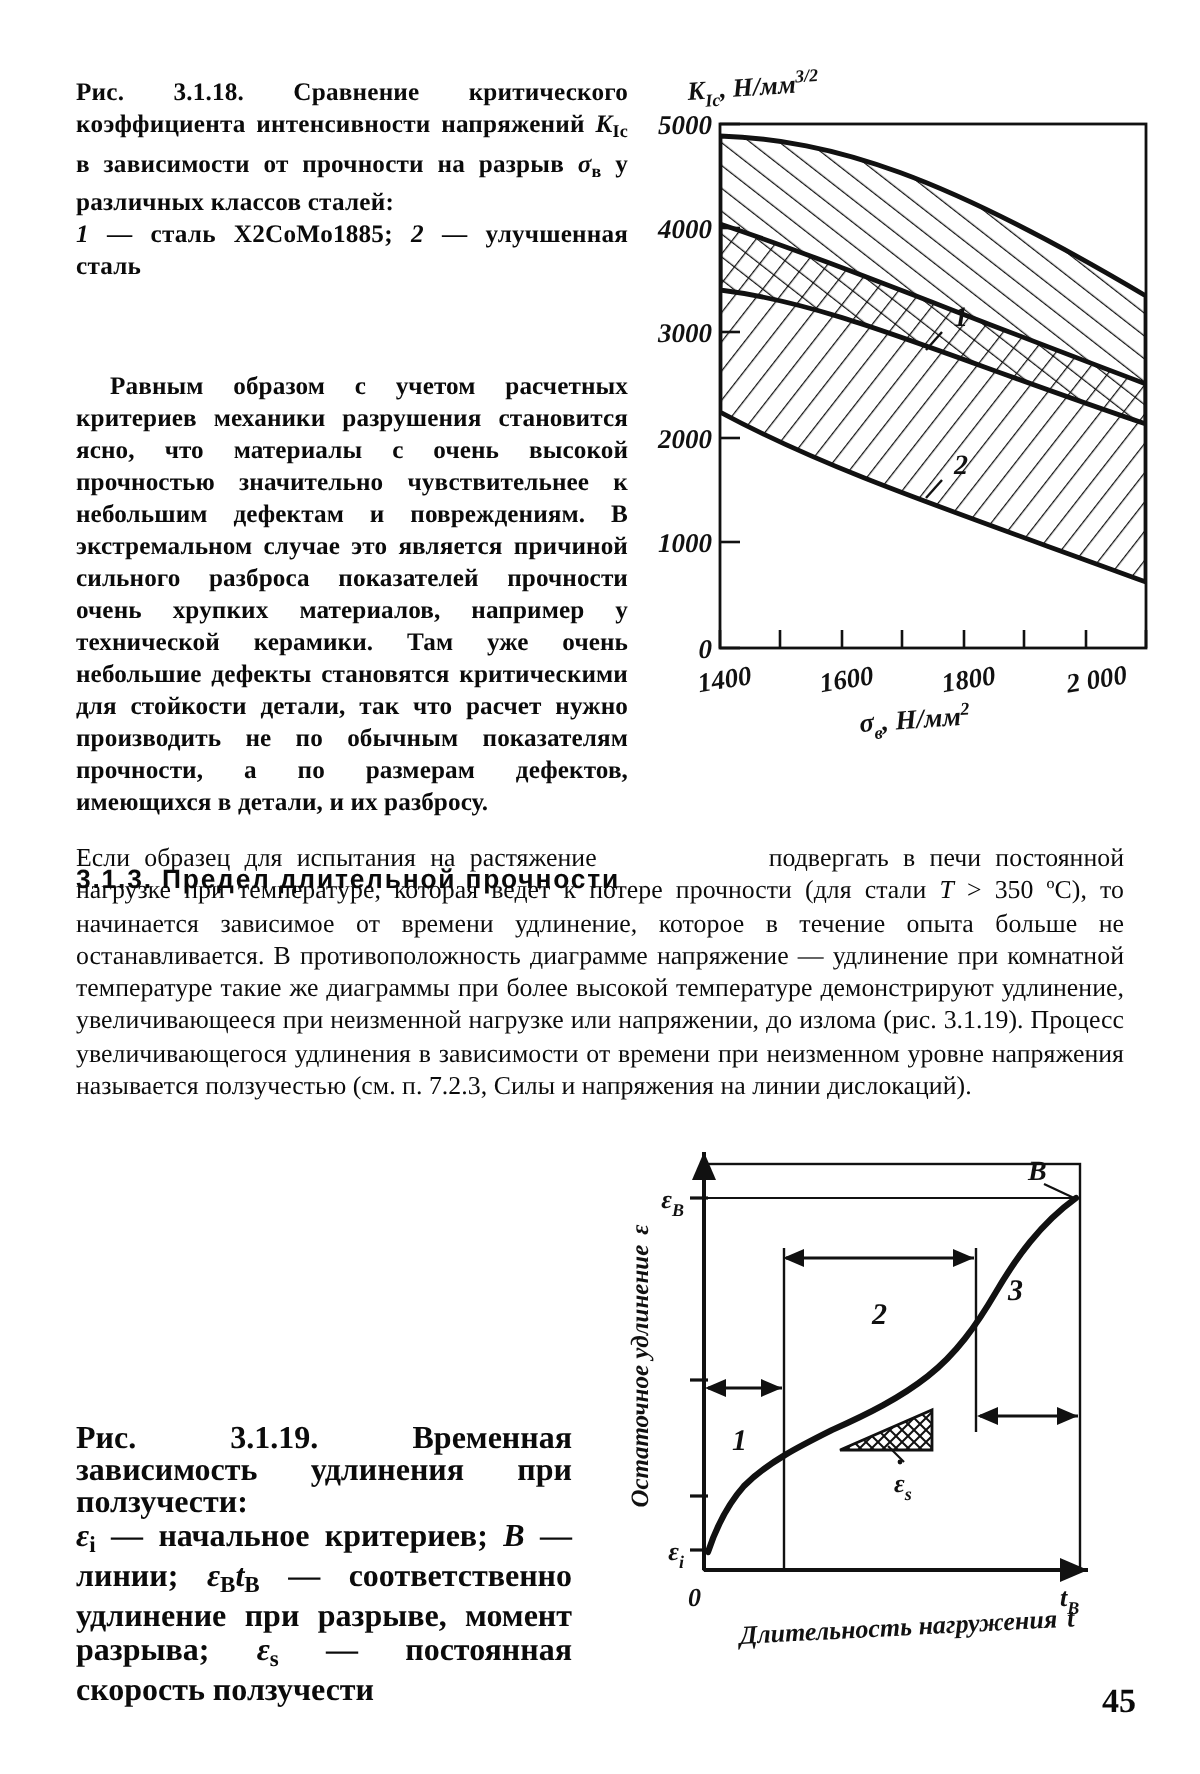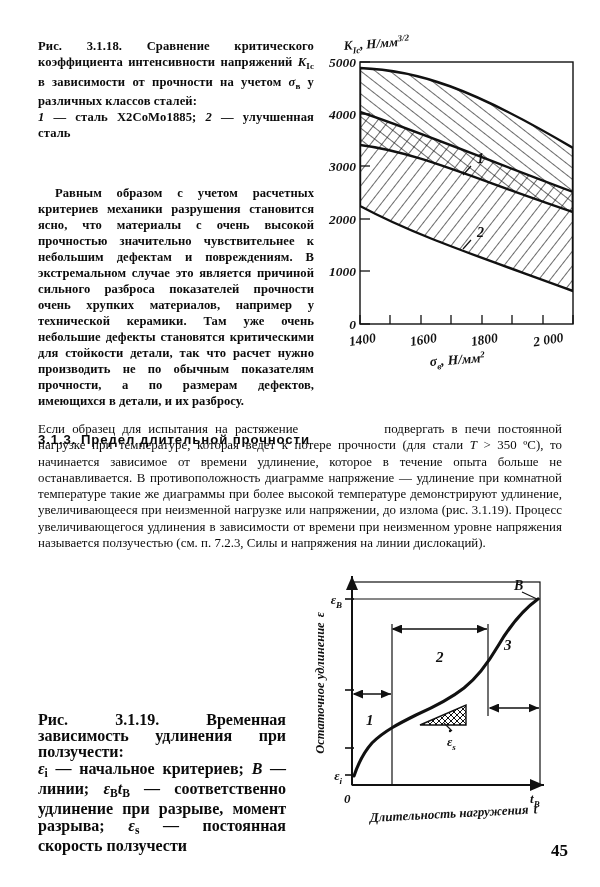--- a/index.html
+++ b/index.html
@@ -188,21 +188,21 @@
         <text x="155" y="207">2</text>
         <line x1="149" y1="210" x2="141" y2="219" stroke="#111" stroke-width="1.2"></line>
       </g>
     </svg>
   </div>
 
   <div class="cap" id="cap-318">
     <span class="lead">Рис. 3.1.18.</span>
     <span>Сравнение критического коэффициента интенсивности напряжений</span>
     <span class="ital"><span>K</span><span class="sub">Ic</span></span>
-    <span>в зависимости от прочности на учетом</span>
+    <span>в зависимости от прочности на разрыв</span>
     <span class="ital"><span>σ</span><span class="sub">в</span></span>
     <span>у различных классов сталей:</span><br>
     <span class="it">1</span>
     <span>— сталь X2CoMo1885;</span>
     <span class="it">2</span>
     <span>— улучшенная сталь</span>
   </div>
 
   <div class="para" id="para-left">Равным образом с учетом расчетных критериев механики разрушения становится ясно, что материалы с очень высокой прочностью значительно чувствительнее к небольшим дефектам и повреждениям. В экстремальном случае это является причиной сильного разброса показателей прочности очень хрупких материалов, например у технической керамики. Там уже очень небольшие дефекты становятся критическими для стойкости детали, так что расчет нужно производить не по обычным показателям прочности, а по размерам дефектов, имеющихся в детали, и их разбросу.</div>
 

